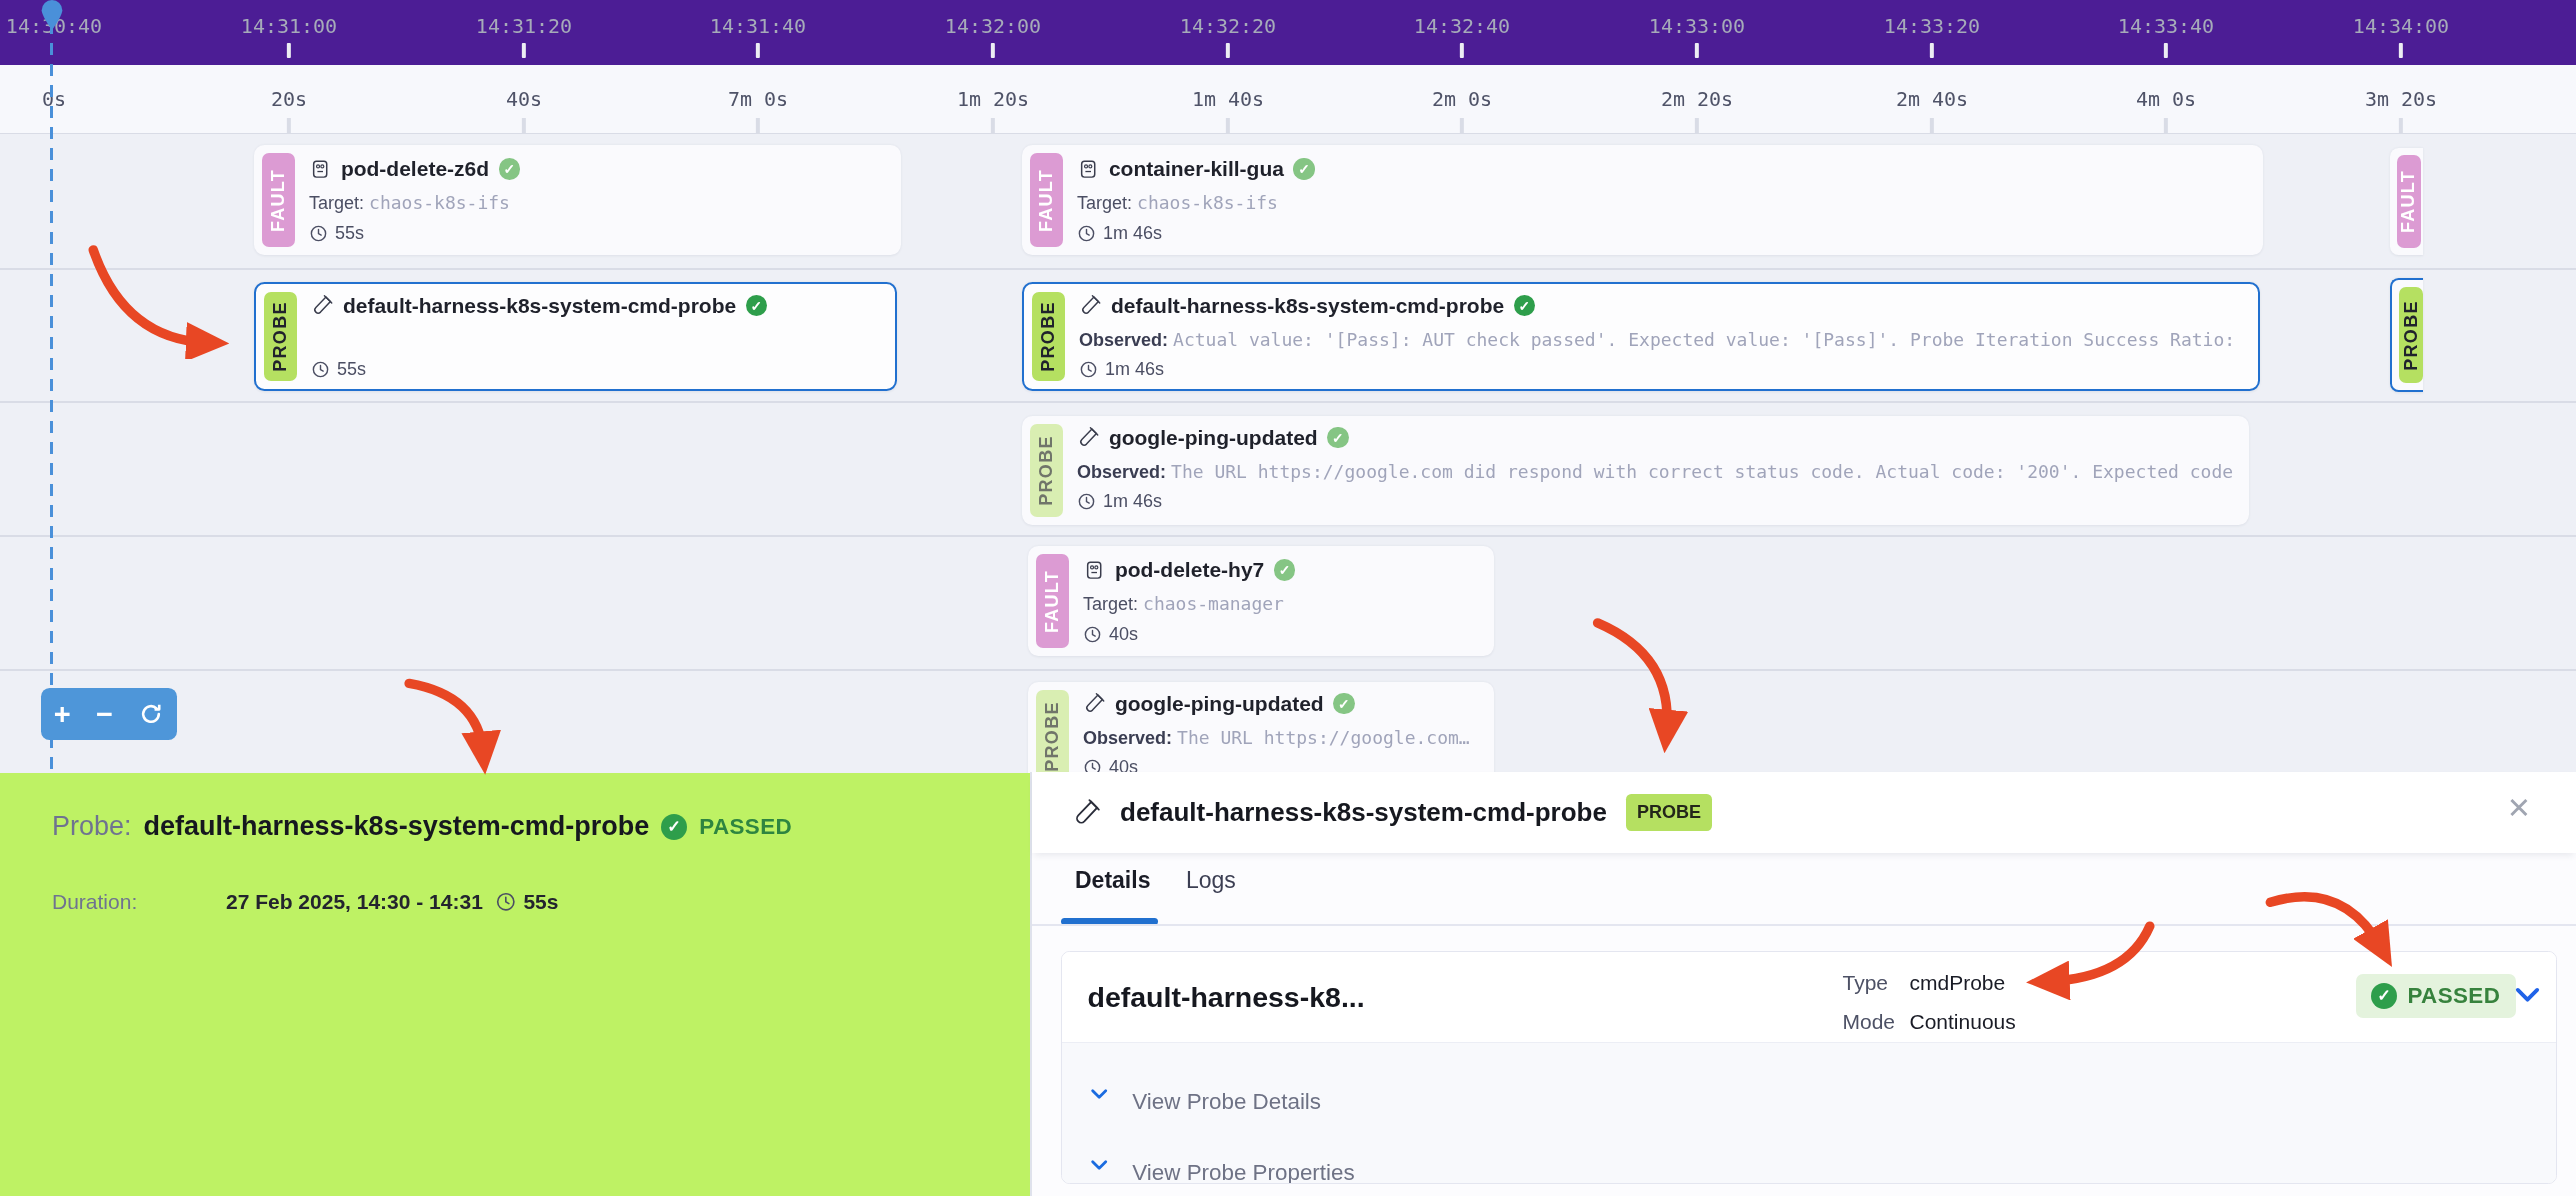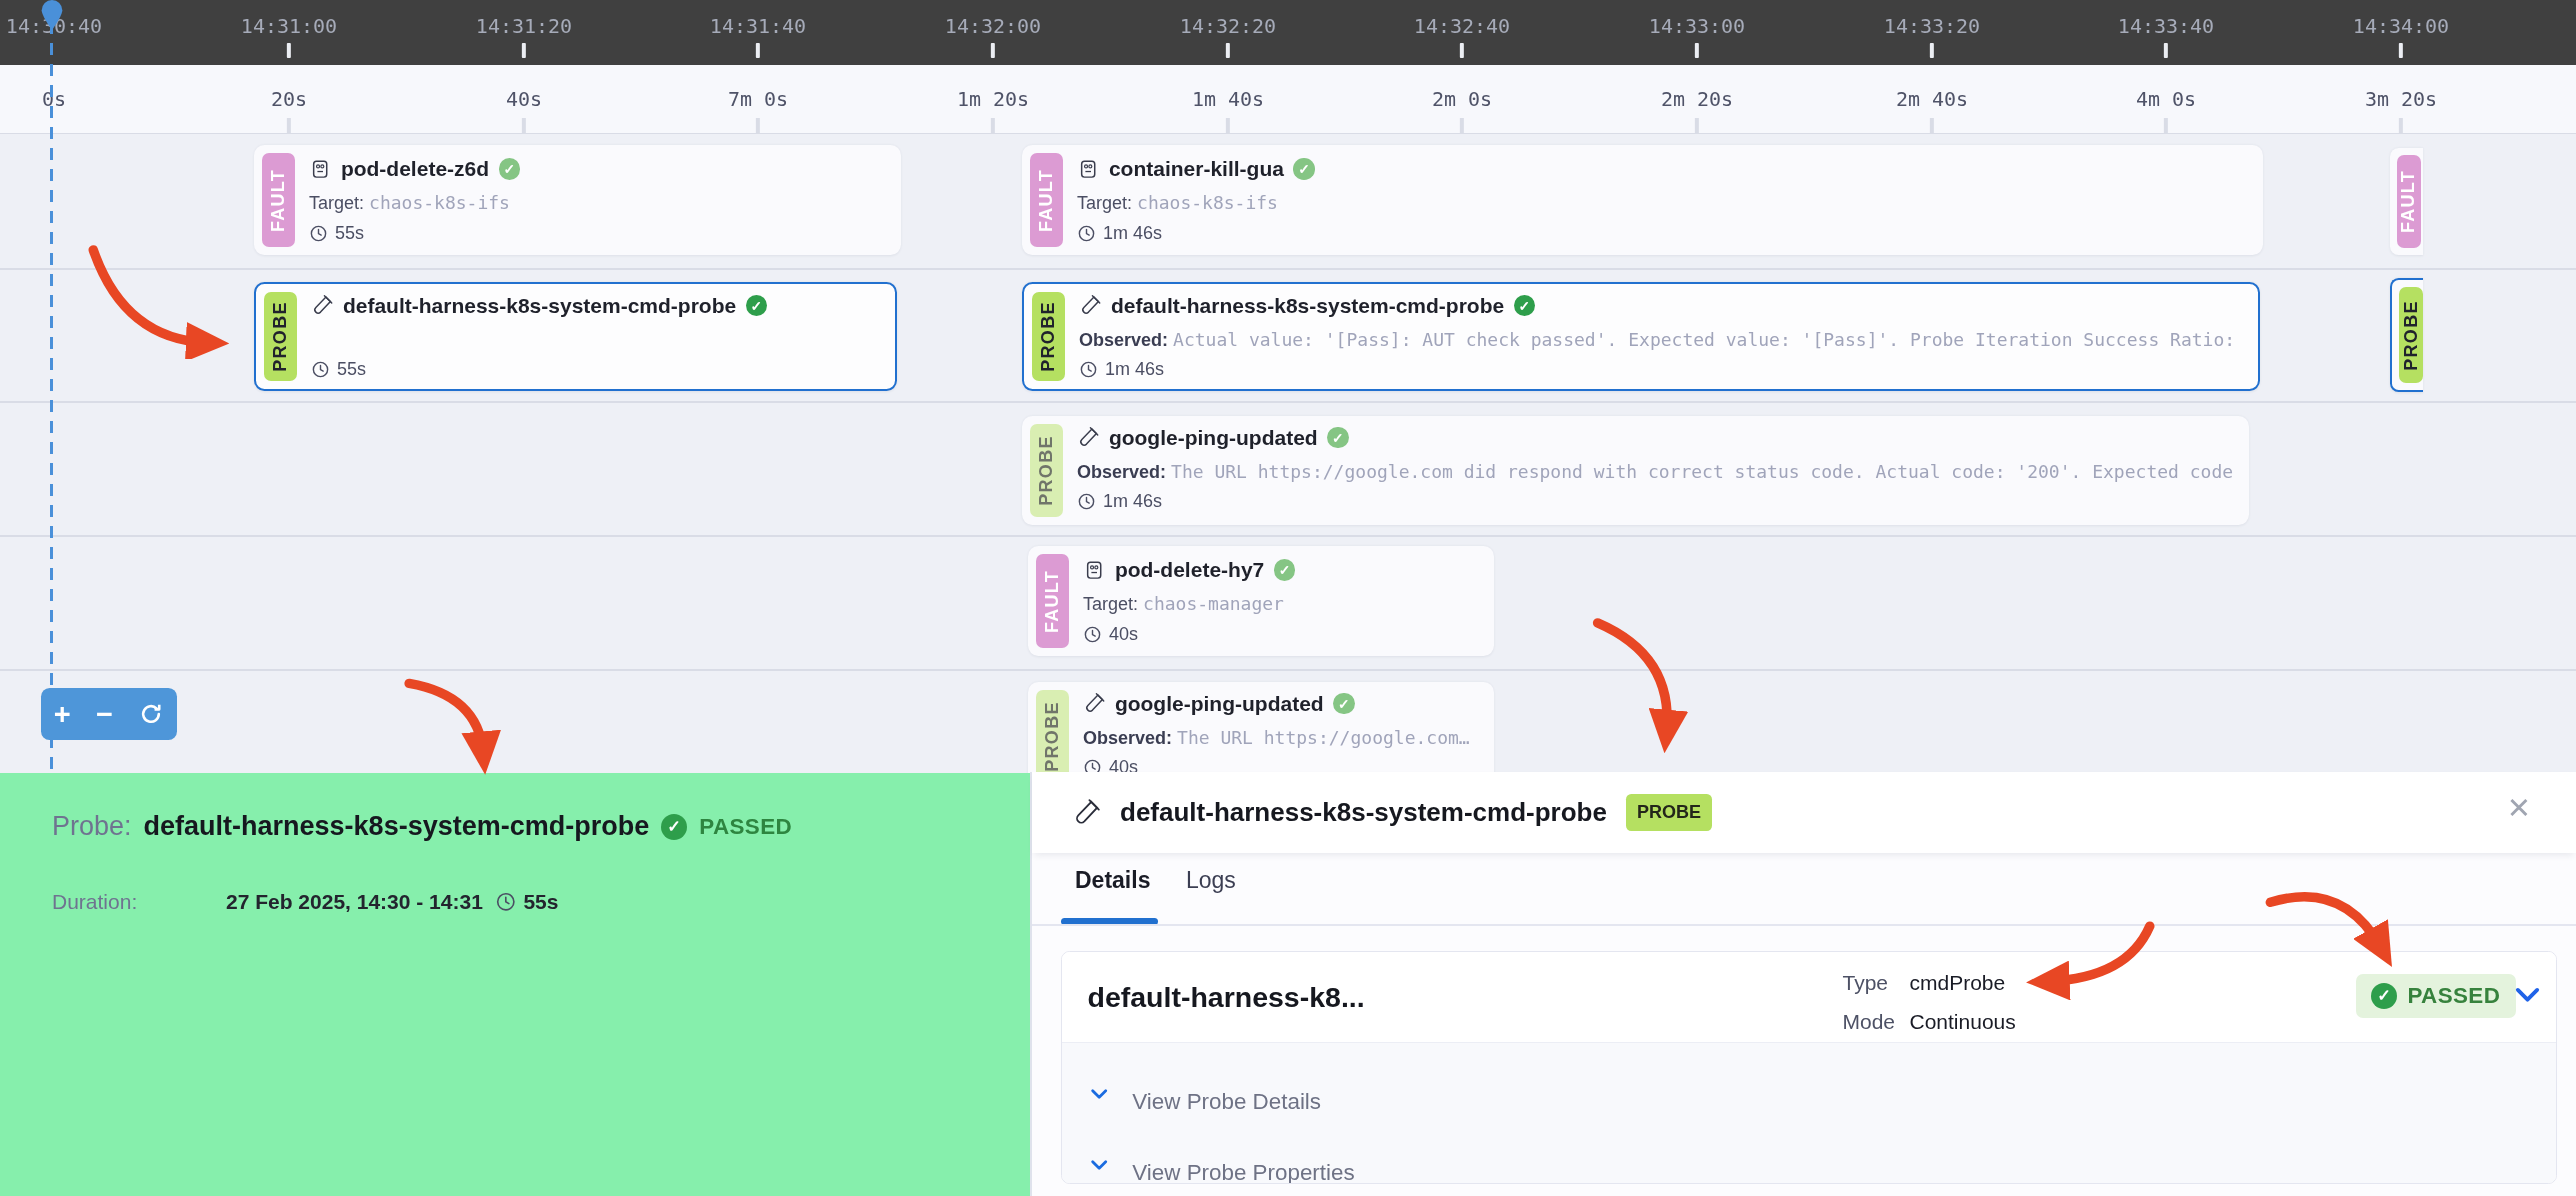--- a/index.html
+++ b/index.html
@@ -3,21 +3,21 @@
 <meta charset="utf-8">
 <style>
   * { margin:0; padding:0; box-sizing:border-box; }
   html,body { background:#e7e9f0; }
   .stage {
     position:relative; width:2576px; height:1197px; overflow:hidden;
     background:#eef0f6; font-family:"Liberation Sans", sans-serif;
   }
 
   
-  .topbar { position:absolute; left:0; top:0; width:2576px; height:65px; background:#404040; }
+  .topbar { position:absolute; left:0; top:0; width:2576px; height:65px; background:#4c1d95; }
   .tlabel { position:absolute; top:14px; transform:translateX(-50%); color:#a6abb9; font-size:20px;
             font-family:"DejaVu Sans Mono", monospace; white-space:nowrap; }
   .tmark  { position:absolute; top:43px; width:4.3px; height:14.7px; background:#eceef3; transform:translateX(-50%); border-radius:0.9px; }
 
   
   .relstrip { position:absolute; left:0; top:65px; width:2576px; height:69px; background:#f7f8fc; border-bottom:1.7px solid #d9dce6; }
   .rlabel { position:absolute; top:22.4px; transform:translateX(-50%); color:#4f5368; font-size:20px;
             font-family:"DejaVu Sans Mono", monospace; white-space:nowrap; }
   .rmark  { position:absolute; bottom:0; width:4.3px; height:14.7px; background:#d9dce6; transform:translateX(-50%); }
 
@@ -56,21 +56,21 @@
   .sliver { position:absolute; width:33px; border-radius:8.6px 0 0 8.6px; background:#fafafd; z-index:2; box-shadow:0 0.9px 2.6px rgba(40,45,80,.08); }
   .sliver.selected { border:2.6px solid #2170cf; border-right:none; }
   .sliver .badge { left:7px; top:7px; bottom:7px; width:24px; }
 
   
   .zoomctl { position:absolute; left:41px; top:688px; width:136px; height:52px; background:#4e96d9; border-radius:8.6px;
              display:flex; align-items:center; justify-content:space-around; z-index:5; }
   .zbtn { color:#fff; font-size:29px; font-weight:bold; line-height:1; cursor:pointer; display:flex; align-items:center; }
 
   
-  .lpanel { position:absolute; left:0; top:773px; width:1030px; height:424px; background:#86efac; z-index:6; }
+  .lpanel { position:absolute; left:0; top:773px; width:1030px; height:424px; background:#bef264; z-index:6; }
   .lp-titlerow { position:absolute; left:52px; top:38px; display:flex; align-items:center; gap:12px; white-space:nowrap; }
   .lp-label { font-size:27px; color:#6f7390; }
   .lp-name { font-size:27px; font-weight:bold; color:#16181f; }
   .lp-pass { font-size:22.4px; font-weight:bold; color:#2e8540; letter-spacing:0.4px; }
   .chk.big { width:26px; height:26px; font-size:16.4px; }
   .lp-durrow { position:absolute; left:52px; top:117px; display:flex; align-items:center; font-size:21px; }
   .lp-durlabel { color:#6f7390; width:174px; }
   .lp-durval { color:#23242e; font-weight:bold; }
   .lp-durtime { color:#23242e; font-weight:bold; margin-left:7px; }
 

